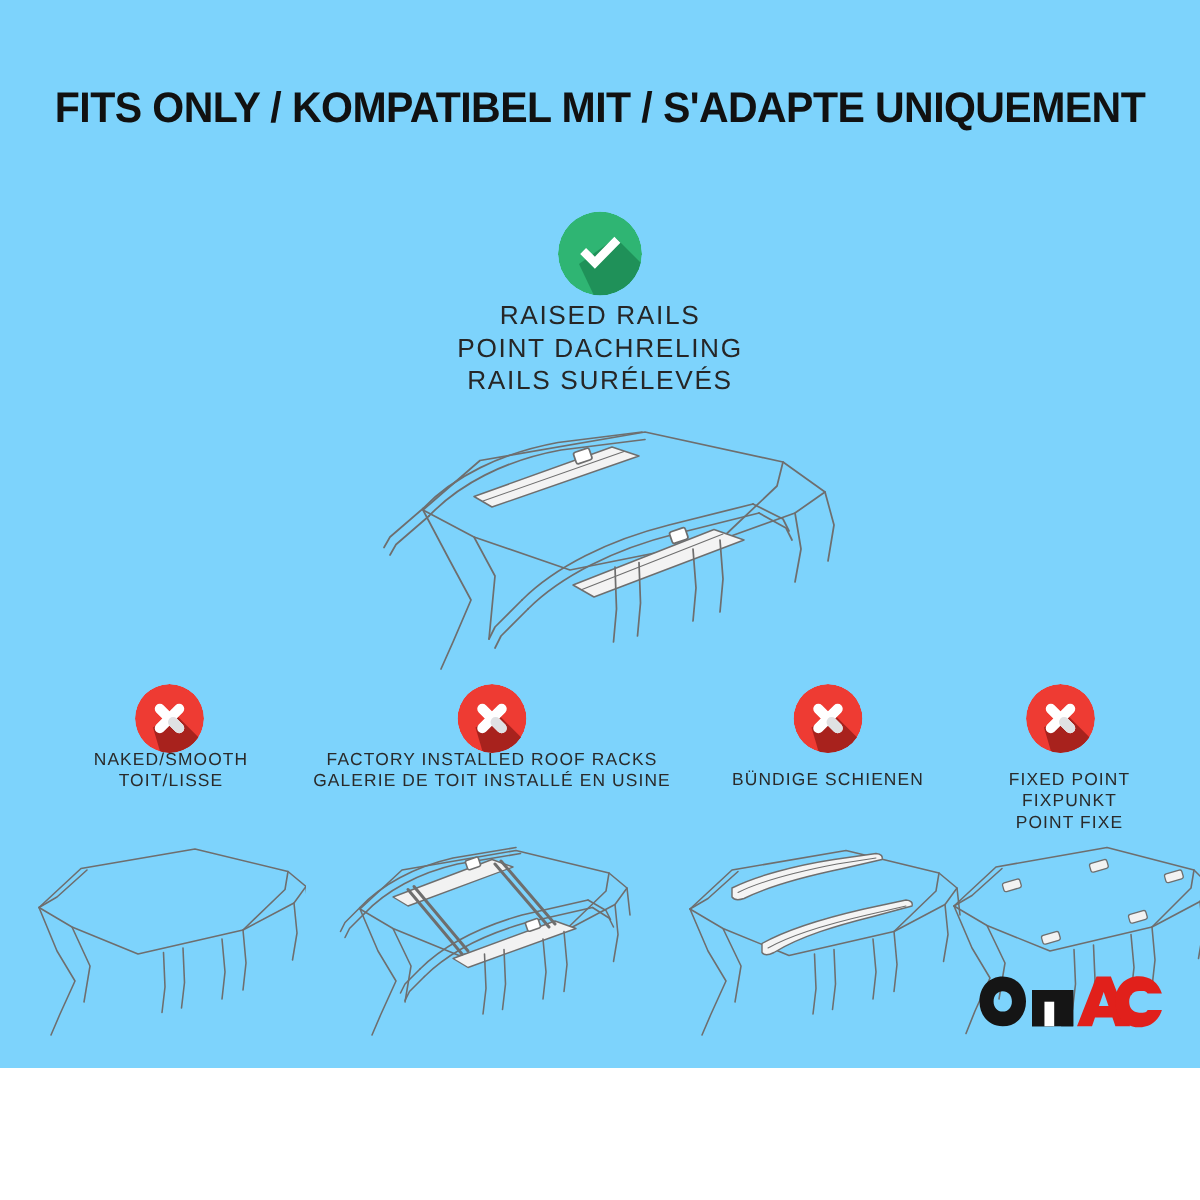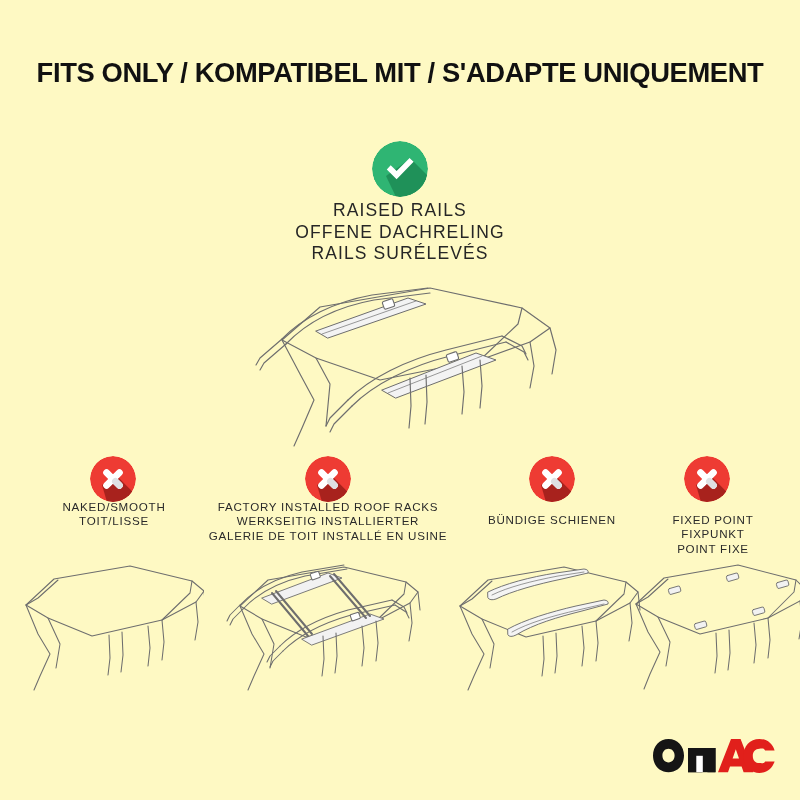--- a/index.html
+++ b/index.html
@@ -8,22 +8,22 @@
     width: 800px;
     height: 800px;
     background: #ffffff;
     font-family: "Liberation Sans", sans-serif;
     overflow: hidden;
   }
 
   #page {
     position: relative;
     width: 800px;
-    height: 800px;
-    background: #fef9c3;
+    height: 712px;
+    background: #7dd3fc;
   }
 
   
   .title {
     position: absolute;
     left: 0;
     top: 55px;
     width: 800px;
     text-align: center;
     font-family: "Liberation Sans", sans-serif;
@@ -103,21 +103,21 @@
 
           <path d="M38.5,17.5 L56,35 L56,56 L24,56 L14,35 Z" fill="#1f8f57" opacity="0.95"></path>
 
           <path d="M14.8,28.4 L18.7,24.3 L24.6,30.1 L37.6,16.9 L41.6,20.8 L24.6,38.2 Z" fill="#ffffff"></path>
         </g>
       </svg>
     </div>
 
     <div class="center-text" style="top:200px;">
       <div>RAISED RAILS</div>
-      <div>OFFENE DACHRELING</div>
+      <div>POINT DACHRELING</div>
       <div>RAILS SURÉLEVÉS</div>
     </div>
 
     <div class="illus" style="left:230px; top:282px;">
       <svg width="360" height="170" viewBox="0 0 360 170" fill="none" stroke="#6e6e6e" stroke-width="1.15" stroke-linecap="round" stroke-linejoin="round">
 
         <path d="M52,58 L90,25 L200,6 L292,26 L288,42 L250,78 L150,98 L86,76 Z"></path>
 
         <path d="M292,26 L320,46 L300,60 L250,78"></path>
 
@@ -210,21 +210,20 @@
             <rect x="10.5" y="19.6" width="25" height="6.8" rx="3.4" transform="rotate(45 23 23)"></rect>
             <rect x="10.5" y="19.6" width="25" height="6.8" rx="3.4" transform="rotate(-45 23 23)"></rect>
           </g>
           <rect x="23" y="19.6" width="12.5" height="6.8" rx="3.4" transform="rotate(45 23 23)" fill="#dfe1e3"></rect>
         </g>
       </svg>
     </div>
 
     <div class="col-text" style="left:200px; top:500px; width:256px;">
       <div>FACTORY INSTALLED ROOF RACKS</div>
-      <div>WERKSEITIG INSTALLIERTER</div>
       <div>GALERIE DE TOIT INSTALLÉ EN USINE</div>
     </div>
 
     <div class="illus" style="left:224px; top:552px;">
       <svg width="200" height="142" viewBox="0 0 200 142" fill="none" stroke="#6e6e6e" stroke-width="1.05" stroke-linecap="round" stroke-linejoin="round">
 
         <path d="M16,54 L44,28 L120,15 L182,30 L180,42 L152,69 L82,85 L38,67 Z"></path>
         <path d="M182,30 L194,40 L186,51 L152,69"></path>
 
         <path d="M16,53 C30,38 52,26 78,20 L120,13"></path>

